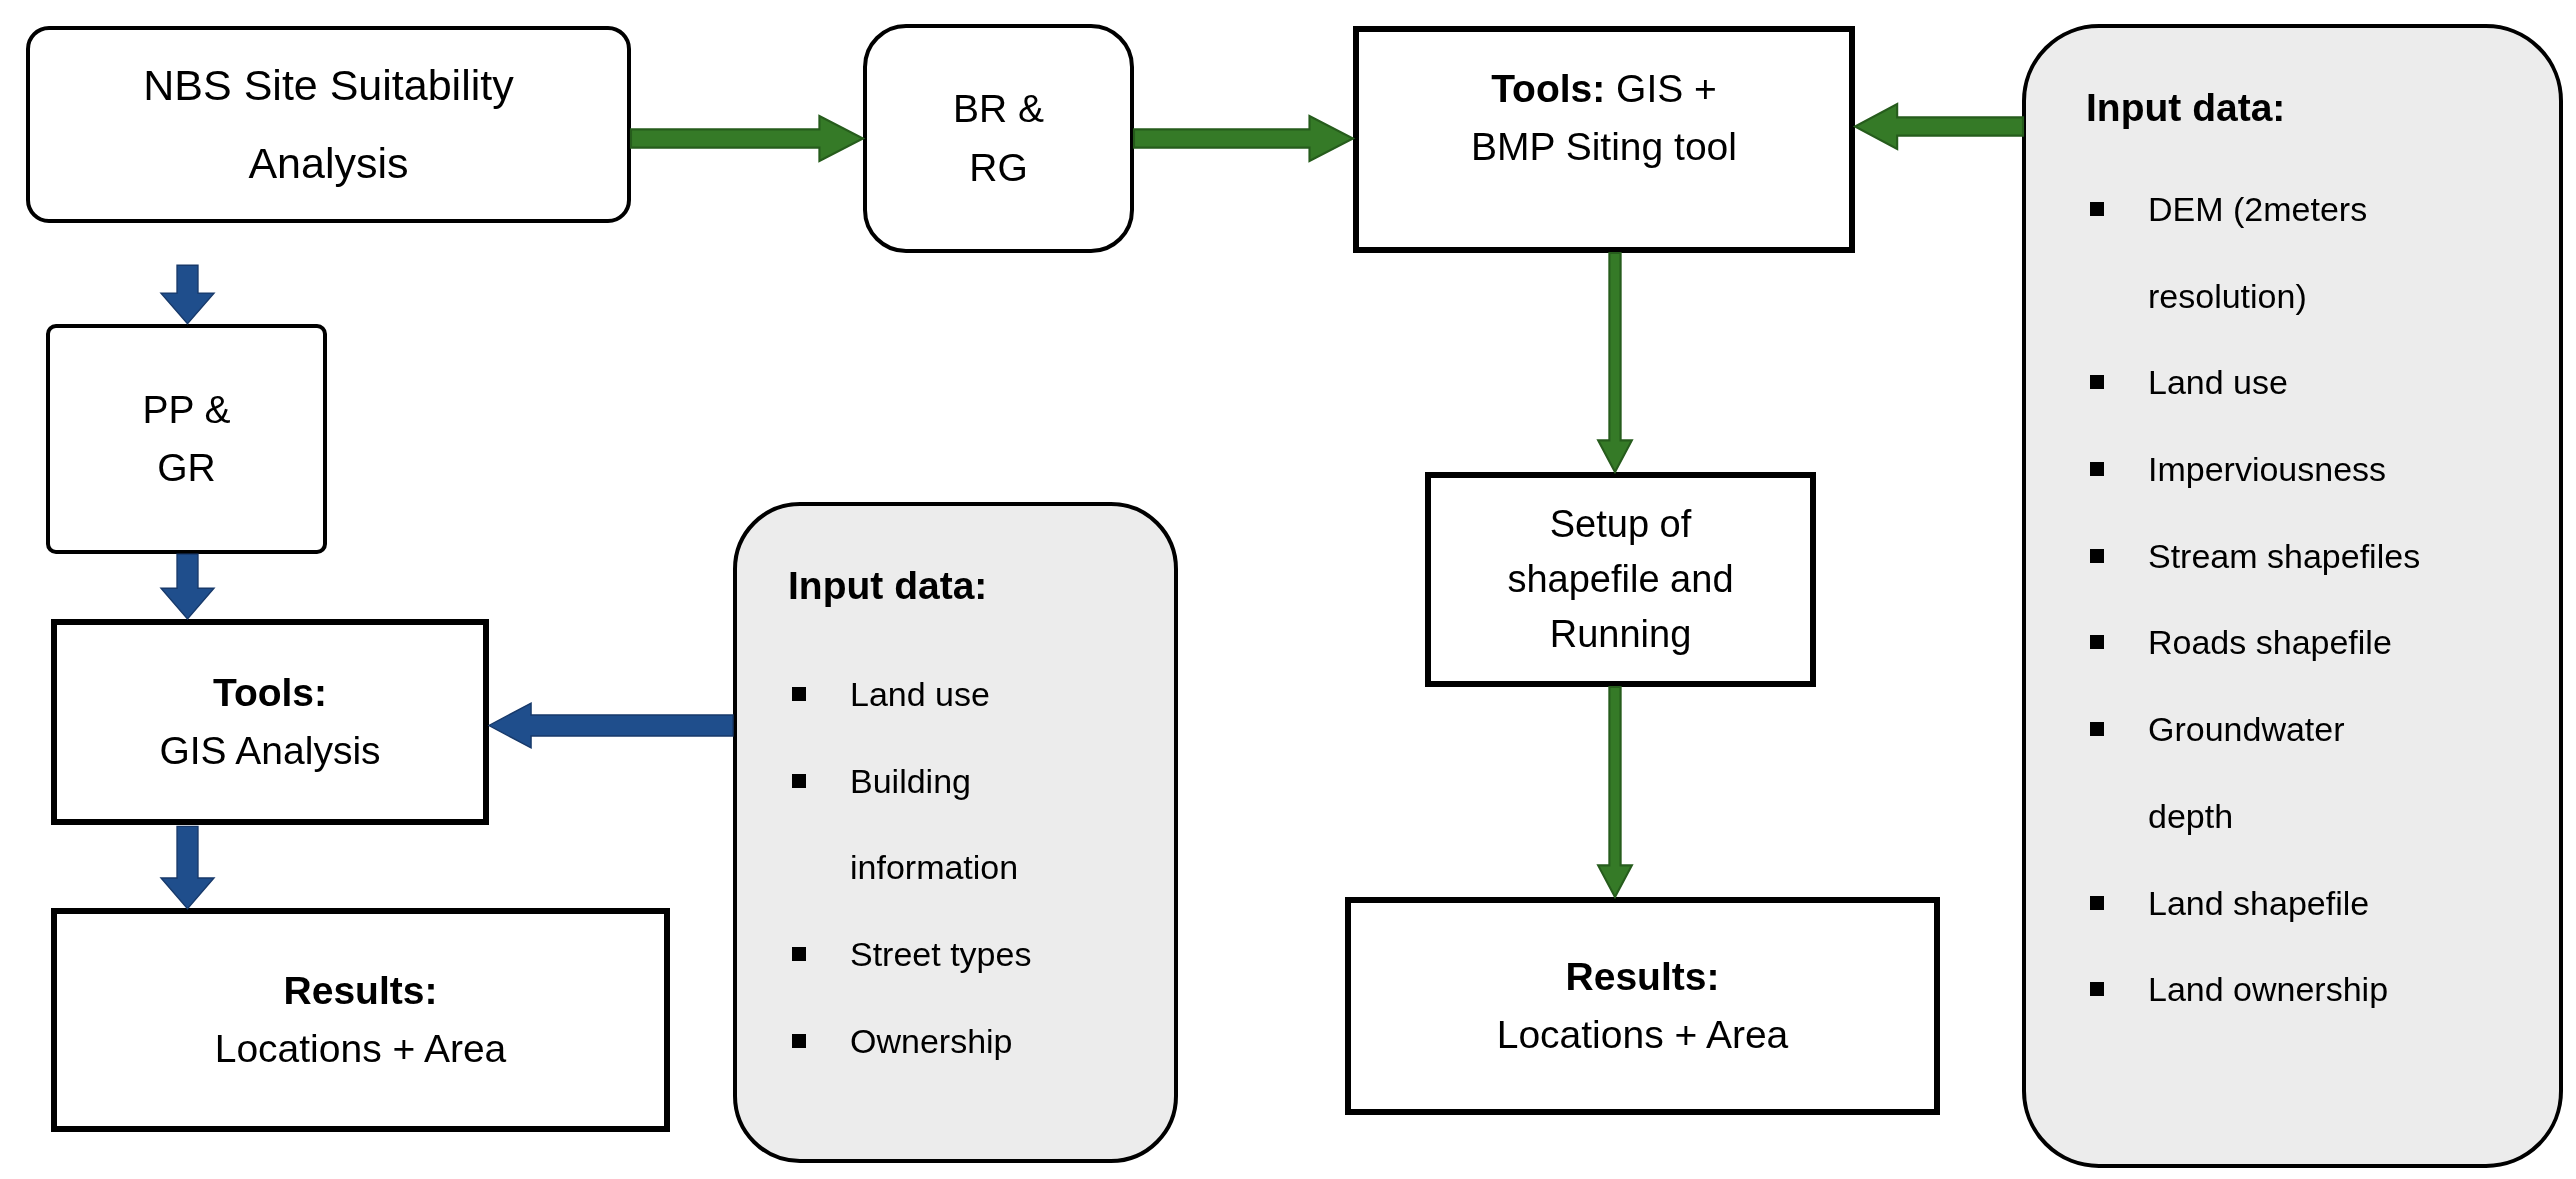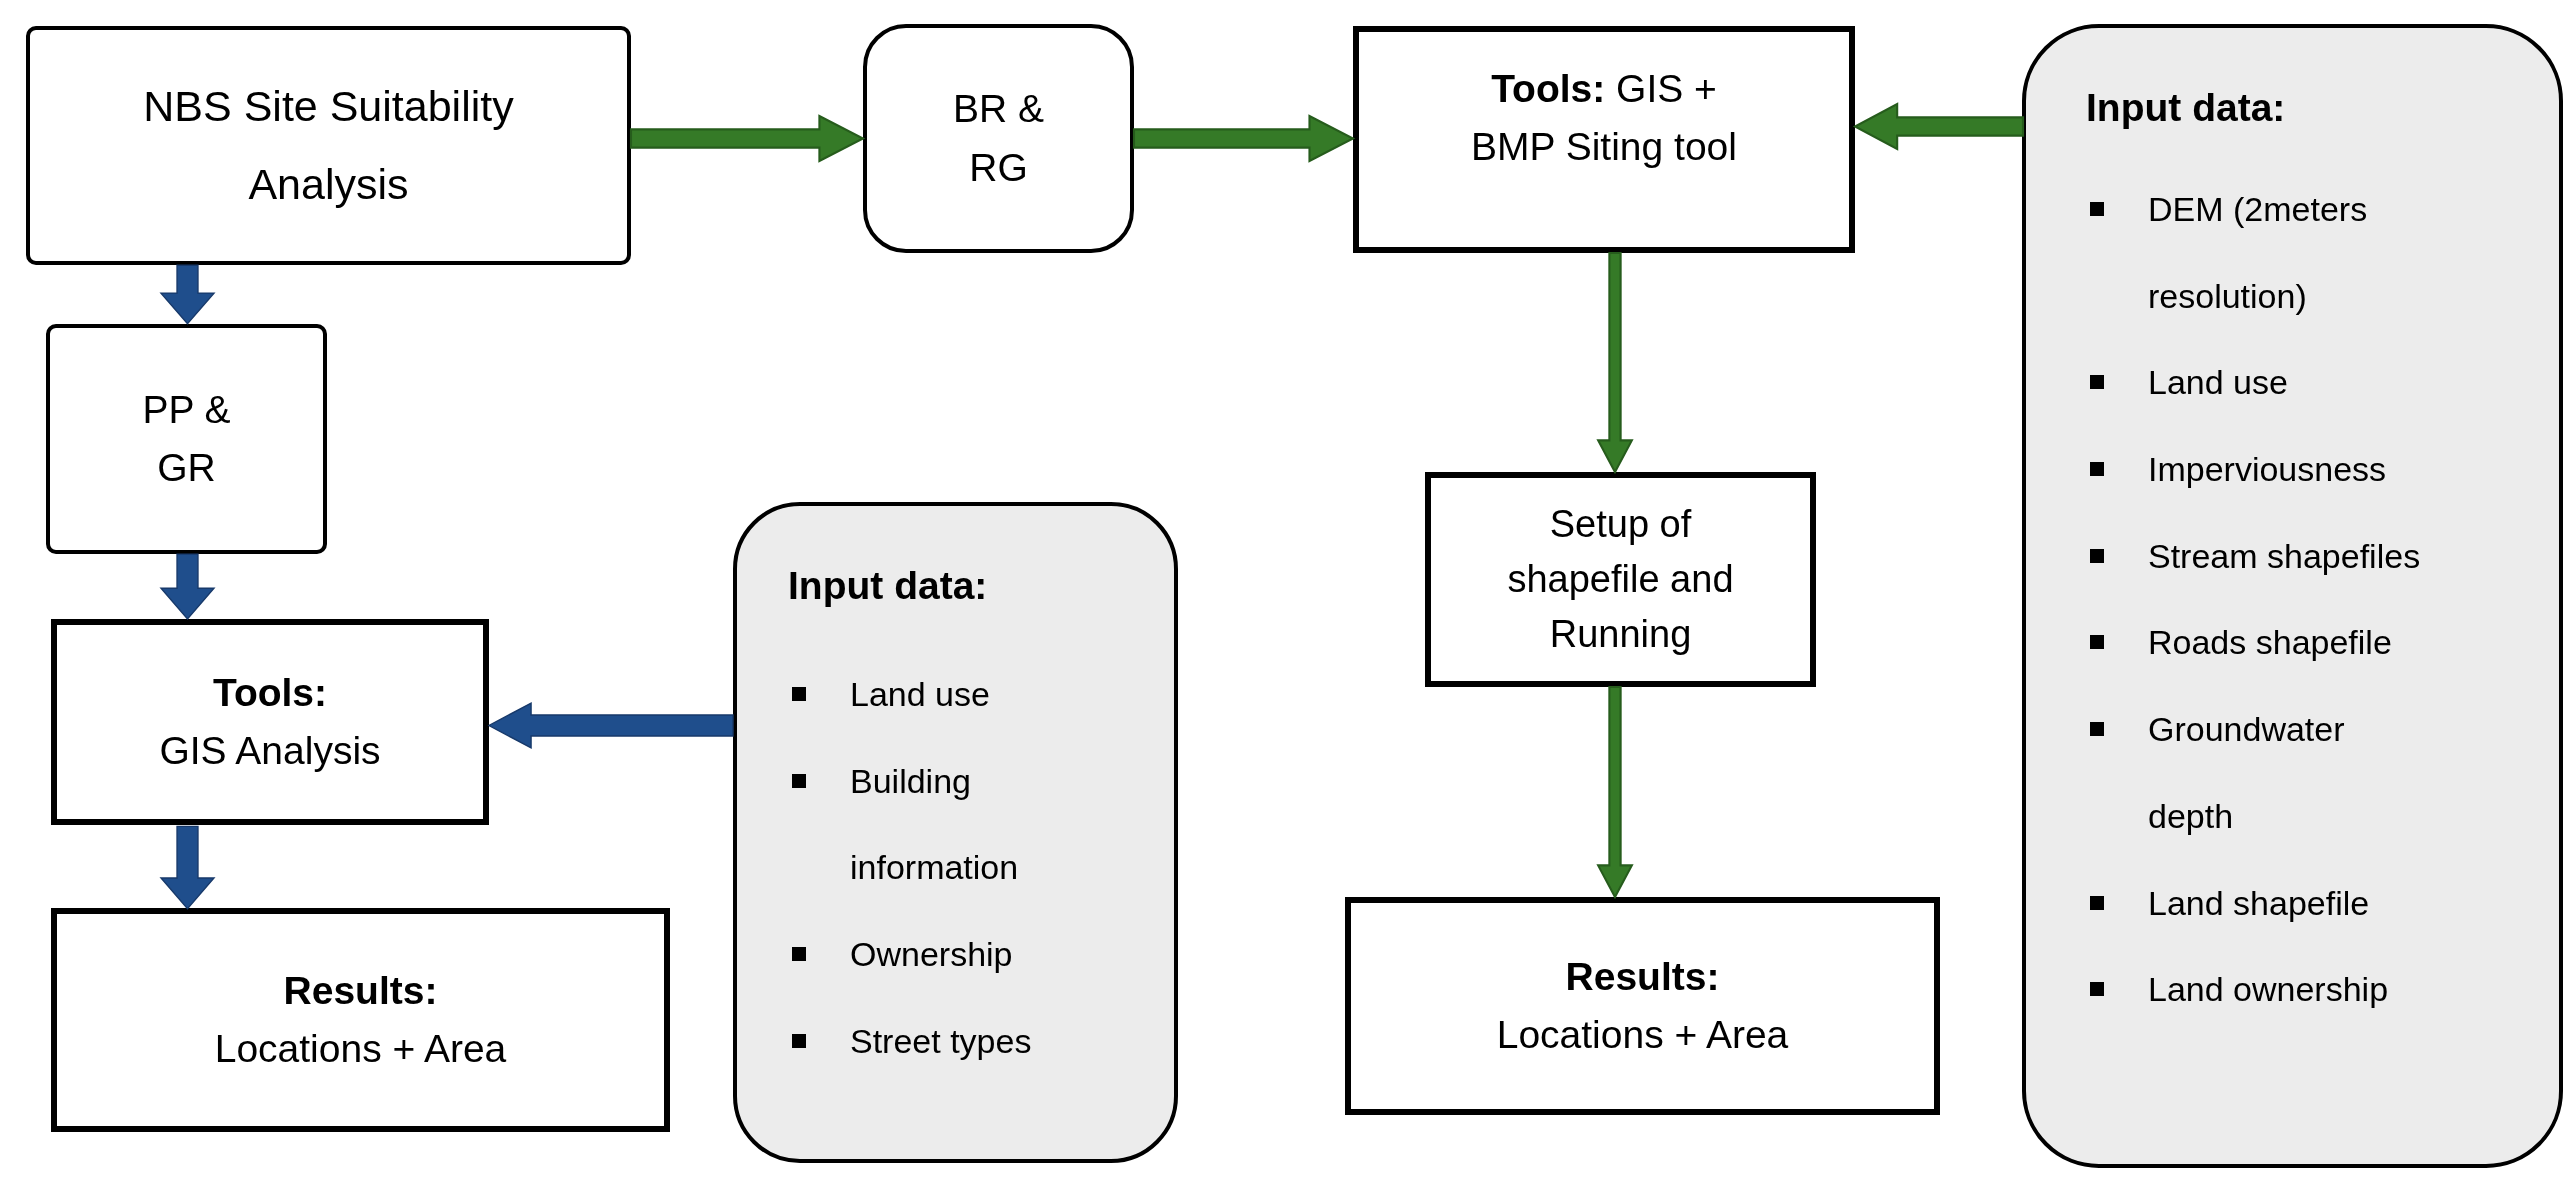--- a/index.html
+++ b/index.html
@@ -24,21 +24,21 @@
   .node{
     position:absolute; background:#ffffff;
     border:6.3px solid var(--box-border); box-sizing:border-box;
     display:flex; flex-direction:column; justify-content:center; align-items:center;
     text-align:center;
   }
   .rounded{border-width:4.9px; border-radius:43px;}
   .line{display:block;}
   b{font-weight:bold;}
 
-  #node-nbs{left:26px; top:26px; width:605px; height:239px; font-size:43px; line-height:1.8; border-radius:10px;}
+  #node-nbs{left:26px; top:26px; width:605px; height:197px; font-size:43px; line-height:1.8; border-radius:23px;}
   #node-brrg{left:863px; top:24px; width:271px; height:229px; font-size:39px; line-height:1.5;}
   #node-tools-bmp{left:1353px; top:26px; width:502px; height:227px; font-size:39px; line-height:1.5; padding-bottom:43px;}
   #node-setup{left:1425px; top:472px; width:391px; height:215px; font-size:38px; line-height:1.45;}
   #node-results-right{left:1345px; top:897px; width:595px; height:218px; font-size:39px; line-height:1.5;}
   #node-ppgr{left:46px; top:324px; width:281px; height:230px; font-size:39px; line-height:1.5;border-radius:10px;}
   #node-tools-gis{left:51px; top:619px; width:438px; height:206px; font-size:39px; line-height:1.5;}
   #node-results-left{left:51px; top:908px; width:619px; height:224px; font-size:39px; line-height:1.5;}
 
   
   .input-box{
@@ -103,22 +103,22 @@
   <div class="node" id="node-results-left">
     <span class="line"><b>Results:</b></span>
     <span class="line">Locations + Area</span>
   </div>
 
   <div class="input-box" id="input-middle">
     <div class="input-heading">Input data:</div>
     <ul class="input-list">
       <li class="input-item"><span class="bullet"></span><span>Land use</span></li>
       <li class="input-item"><span class="bullet"></span><span>Building information</span></li>
+      <li class="input-item"><span class="bullet"></span><span>Street types</span></li>
       <li class="input-item"><span class="bullet"></span><span>Ownership</span></li>
-      <li class="input-item"><span class="bullet"></span><span>Street types</span></li>
     </ul>
   </div>
 
   <div class="input-box" id="input-right">
     <div class="input-heading">Input data:</div>
     <ul class="input-list">
       <li class="input-item"><span class="bullet"></span><span>DEM (2meters resolution)</span></li>
       <li class="input-item"><span class="bullet"></span><span>Land use</span></li>
       <li class="input-item"><span class="bullet"></span><span>Imperviousness</span></li>
       <li class="input-item"><span class="bullet"></span><span>Stream shapefiles</span></li>

